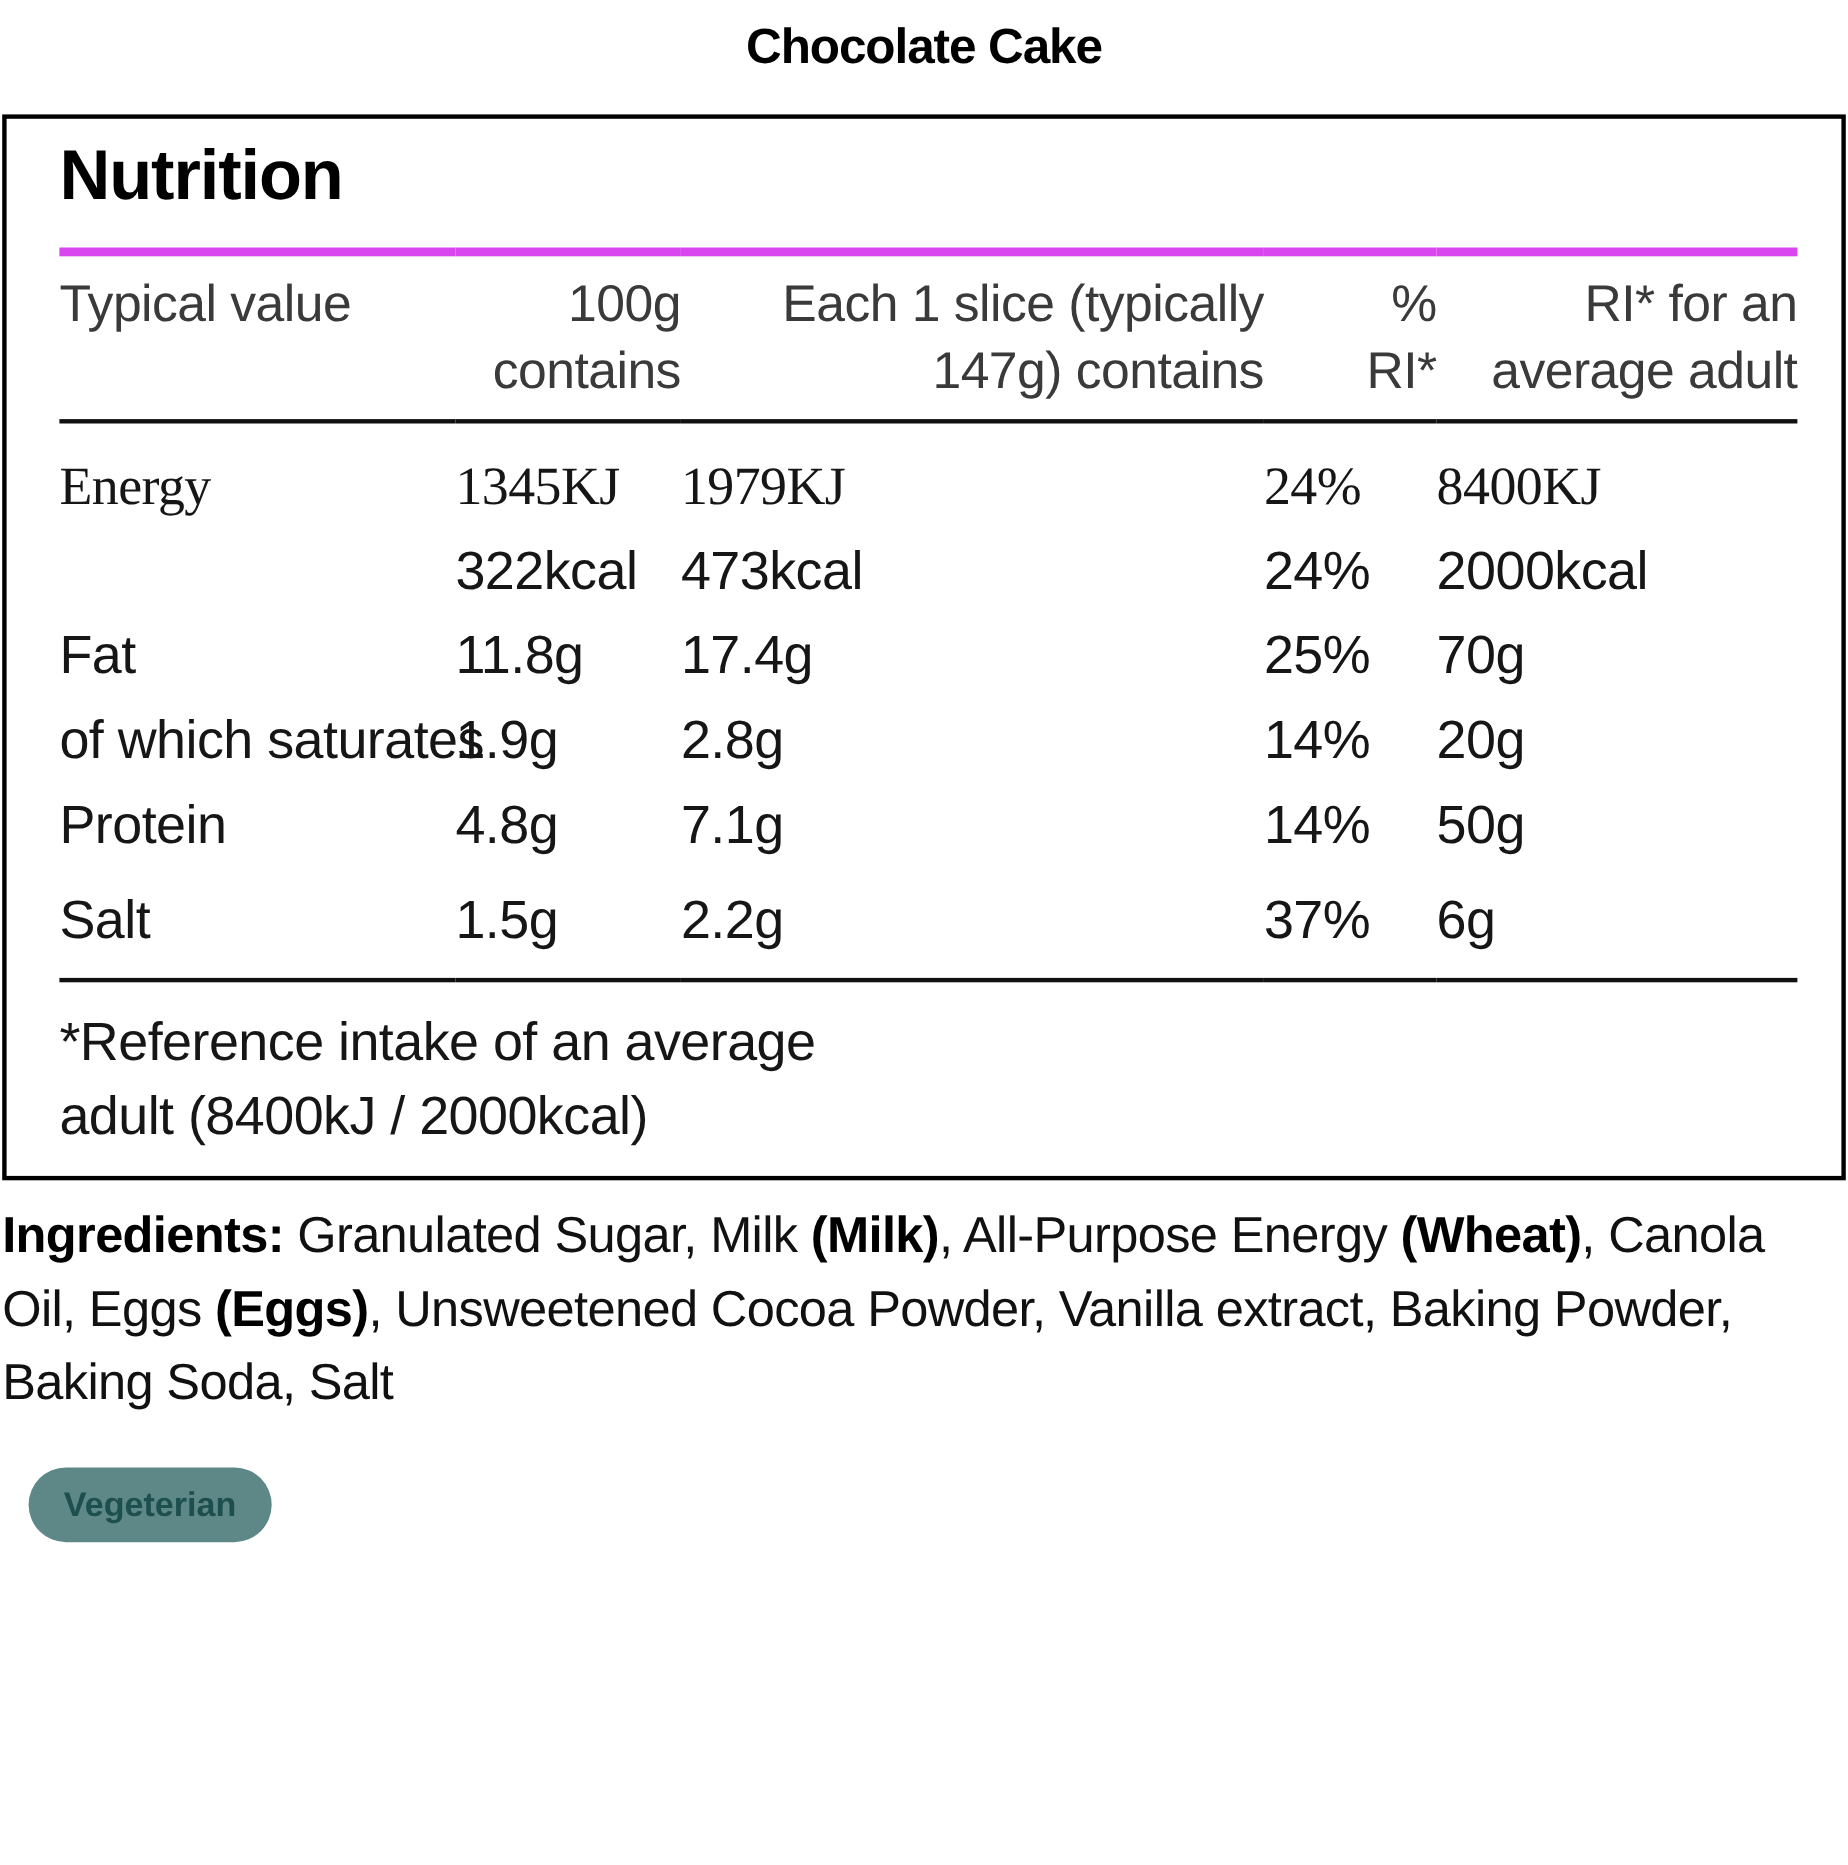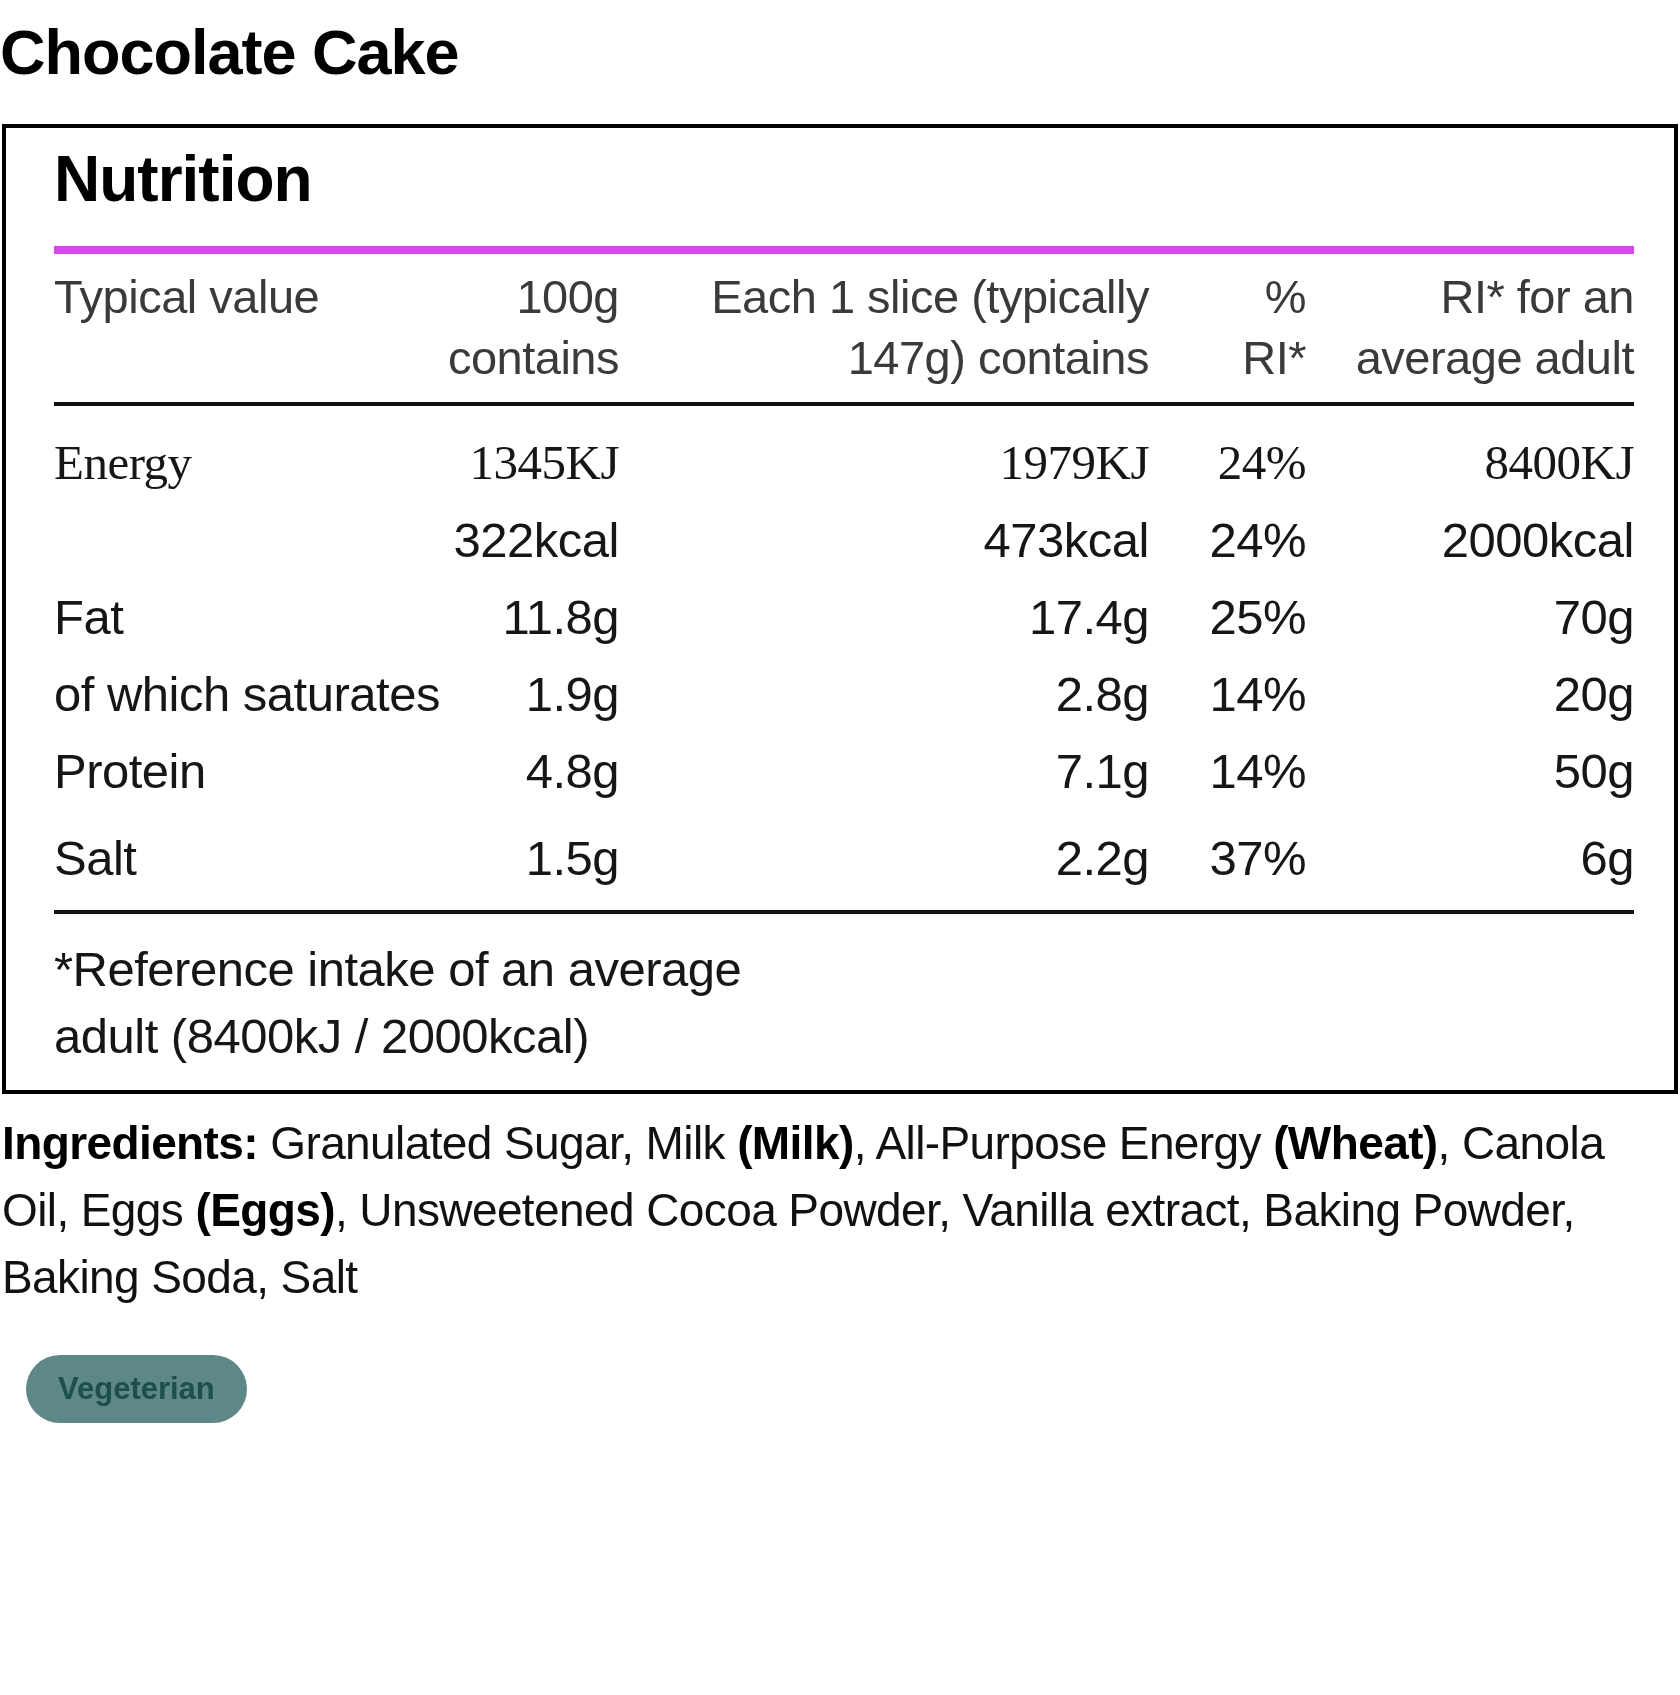--- a/index.html
+++ b/index.html
@@ -13,22 +13,22 @@
     color: #161616;
   }
   .page {
     width: 1680px;
     height: 1695px;
     position: relative;
   }
   .title {
     margin: 0;
     padding-top: 16px;
-    text-align: left;
-    font-size: 63px;
+    text-align: center;
+    font-size: 45px;
     font-weight: 700;
     color: #000000;
     letter-spacing: -1px;
     line-height: 1.15;
   }
   .panel {
     margin: 36px 2px 0 2px;
     border: 4px solid #000000;
     padding: 18px 48px 20px 48px;
     box-sizing: border-box;
@@ -62,21 +62,20 @@
     text-align: right;
     white-space: nowrap;
     border-bottom: 4px solid #111111;
     letter-spacing: -0.5px;
   }
   table.nutrition th:first-child { text-align: left; }
   table.nutrition td {
     font-size: 49px;
     color: #161616;
     padding: 10px 0 11px 0;
-    text-align: right;
     white-space: nowrap;
     letter-spacing: -0.5px;
   }
   table.nutrition td:first-child { text-align: left; }
   table.nutrition tbody tr:first-child td { padding-top: 28px; font-family: Liberation Serif, serif; }
   table.nutrition tbody tr:last-child td {
     padding-top: 20px;
     padding-bottom: 24px;
     border-bottom: 4px solid #111111;
   }

